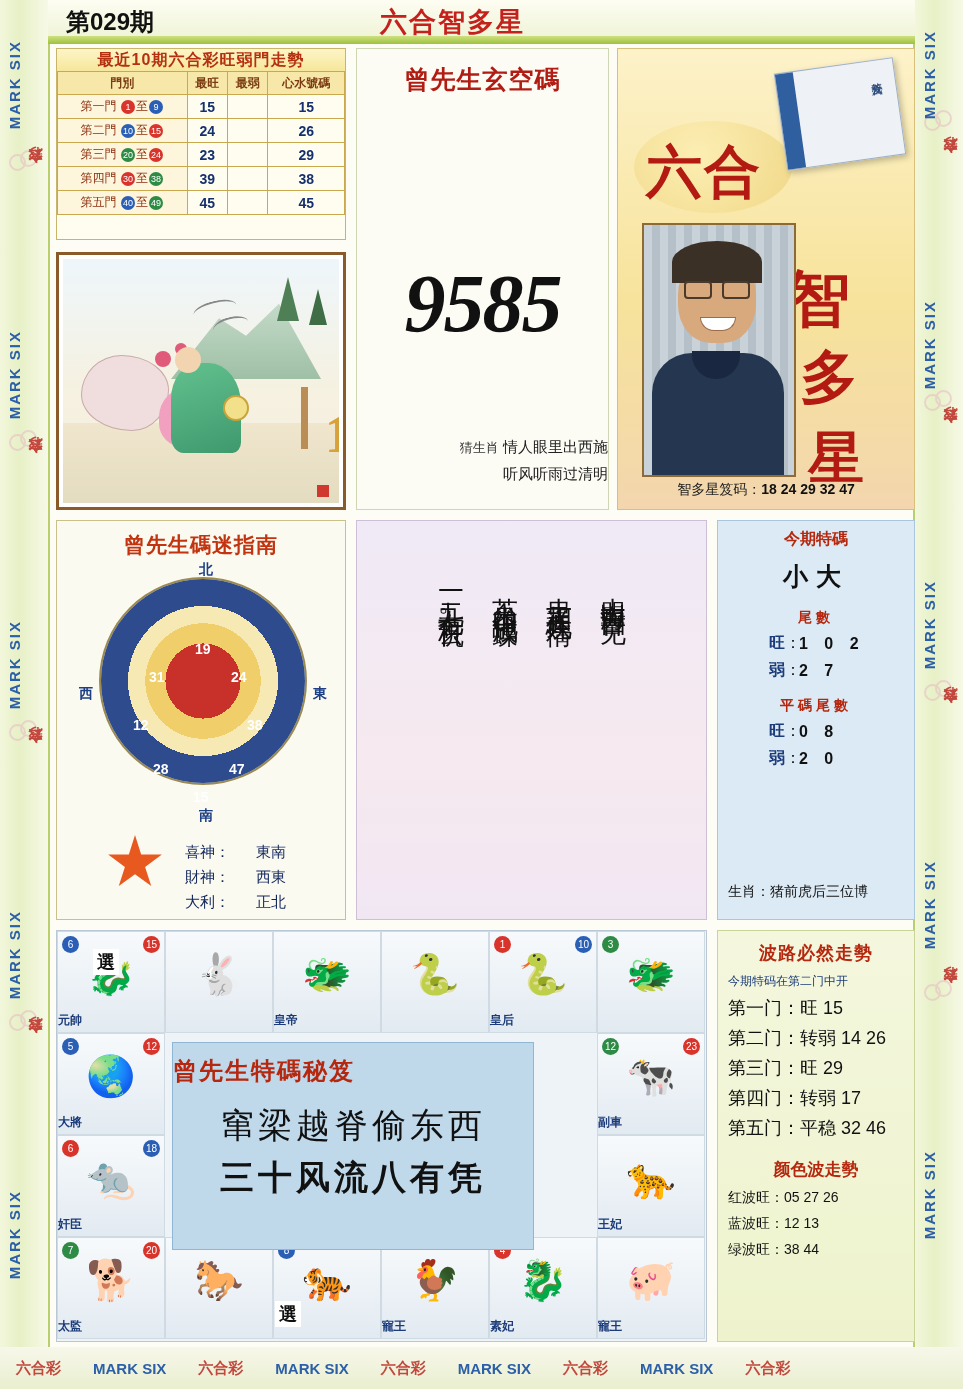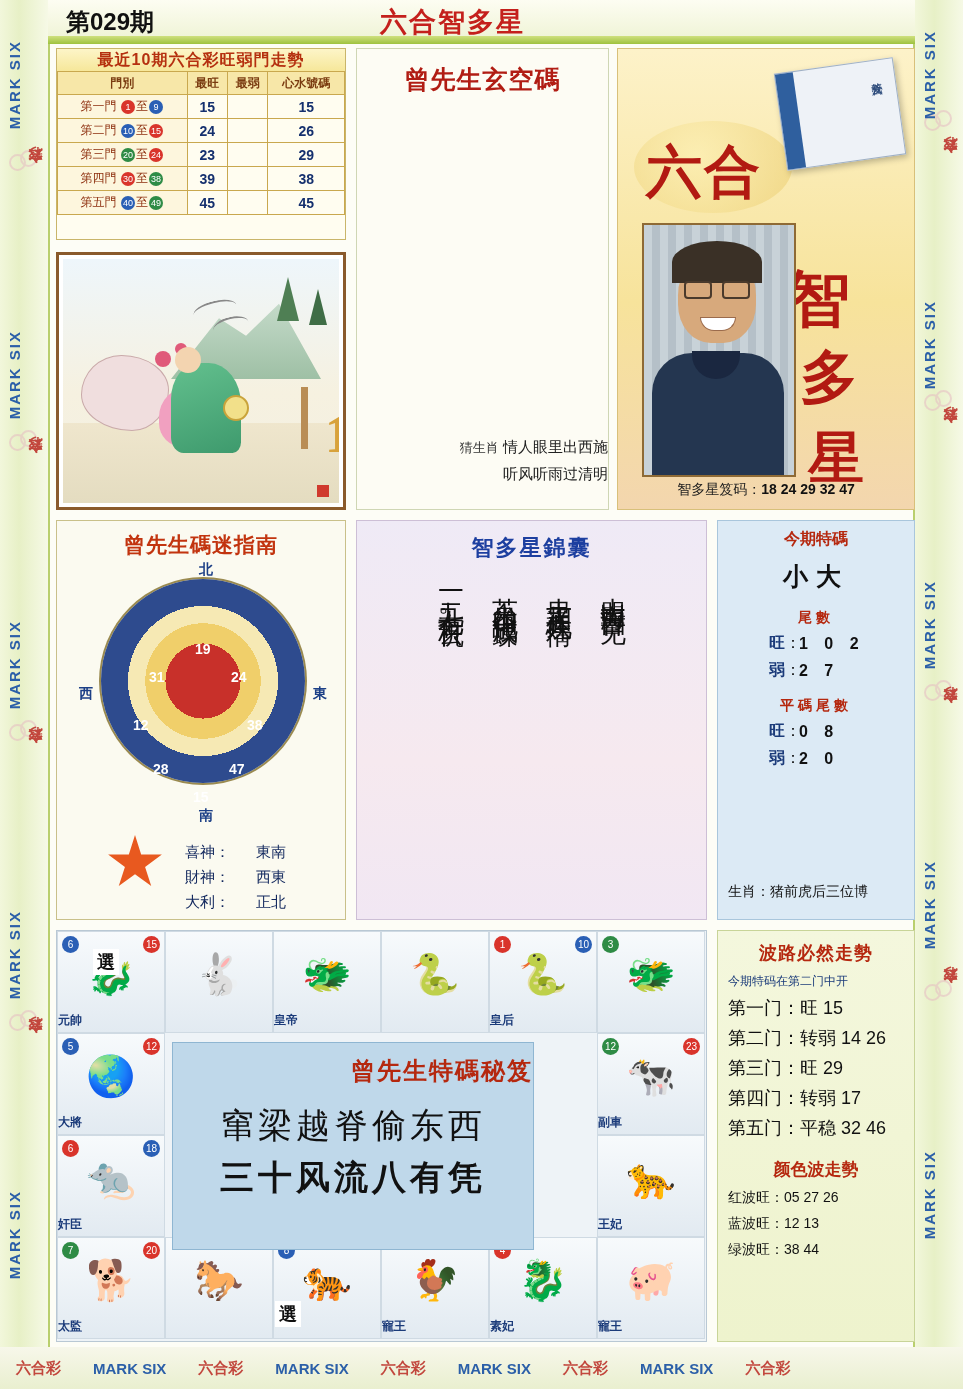--- a/index.html
+++ b/index.html
@@ -162,21 +162,21 @@
   #grid .cell{position:absolute;width:108px;height:102px;background:linear-gradient(180deg,#f7fafc,#e2eaf1);
         border:1px solid #cfdae3;box-sizing:border-box;}
   #grid .cell .n{position:absolute;left:4px;top:4px;width:17px;height:17px;border-radius:50%;color:#fff;
         font-size:10px;line-height:17px;text-align:center;}
   #grid .cell .n2{position:absolute;right:4px;top:4px;width:17px;height:17px;border-radius:50%;color:#fff;
         font-size:10px;line-height:17px;text-align:center;}
   #grid .cell .lb{position:absolute;left:0;right:0;bottom:3px;text-align:left;font-size:12px;color:#1b3b7a;font-weight:bold;}
   #grid .cell .an{position:absolute;left:50%;top:42%;transform:translate(-50%,-50%);font-size:40px;}
   #grid .xuan{position:absolute;font-size:18px;font-weight:bold;color:#111;background:#fff;padding:1px 4px;}
   #secret{position:absolute;left:172px;top:1042px;width:360px;height:206px;background:#bfd8ea;border:1px solid #8fb6d2;}
-  #secret .st{text-align:right;font-size:24px;font-weight:bold;color:#b5280f;margin-top:12px;
+  #secret .st{text-align:left;font-size:24px;font-weight:bold;color:#b5280f;margin-top:12px;
         font-family:"Liberation Serif",serif;letter-spacing:2px;}
   #secret .l1,#secret .l2{text-align:center;font-size:34px;color:#111;font-family:"Liberation Serif",serif;
         letter-spacing:4px;margin-top:16px;}
   #secret .l2{margin-top:6px;font-weight:bold;}
 
   
   #bolu{left:717px;top:930px;width:198px;height:412px;background:linear-gradient(180deg,#f4f7dd,#eef3cd);border:1px solid #c8d498;}
   #bolu .h{text-align:center;font-size:18px;font-weight:bold;color:#b5280f;margin-top:10px;letter-spacing:1px;}
   #bolu .sub{font-size:12px;color:#1b3b7a;margin:8px 0 6px 10px;}
   #bolu .ln{font-size:18px;color:#111;margin:6px 0 0 10px;}
@@ -295,20 +295,21 @@
       <div class="person"></div>
       <div class="lamp"></div>
       <div class="post"></div>
       <div class="num1">1</div>
       <div class="stamp"></div>
     </div>
   </div>
 
   <div class="panel" id="xuankong">
     <div class="t">曾先生玄空碼</div>
+    <div class="bignum">9585</div>
     <div class="riddle">
       <span class="sm">猜生肖</span>
       <span>情人眼里出西施</span><br>
       <span>听风听雨过清明</span>
     </div>
   </div>
 
   <div class="panel" id="zds">
     <div class="circle"></div>
     <div class="book">
@@ -351,21 +352,20 @@
     <div class="wn n15">15</div>
     <div class="star"></div>
     <div class="lines">
       <div><span class="k">喜神：</span><span class="v">東南</span></div>
       <div><span class="k">財神：</span><span class="v">西東</span></div>
       <div><span class="k">大利：</span><span class="v">正北</span></div>
     </div>
   </div>
 
   <div class="panel" id="jinnang">
-    <div class="jt">智多星錦囊</div>
     <div class="cols">
       <div class="col">山盟海誓四一见，</div>
       <div class="col">十里相送九妹情，</div>
       <div class="col">英台山伯化成蝶，</div>
       <div class="col">一九二七有玄机。</div>
     </div>
   </div>
 
   <div class="panel" id="tema">
     <div class="tt">今期特碼</div>

